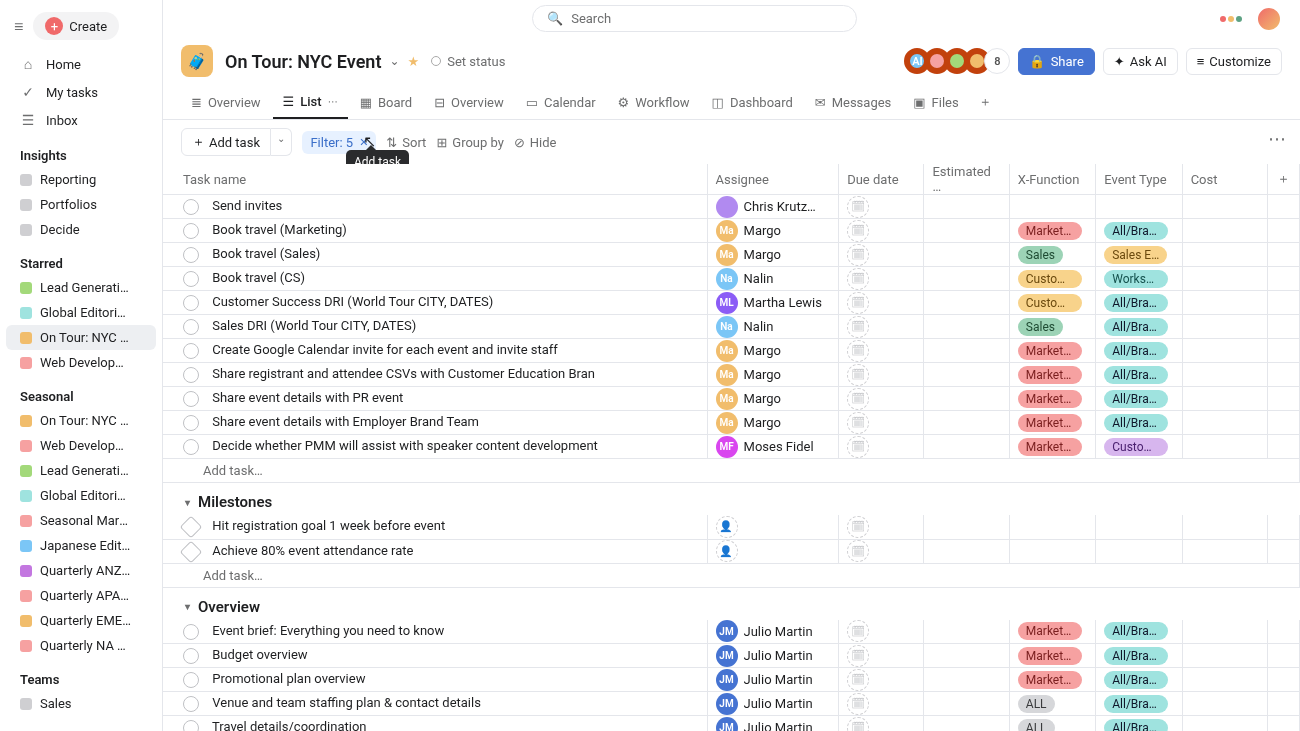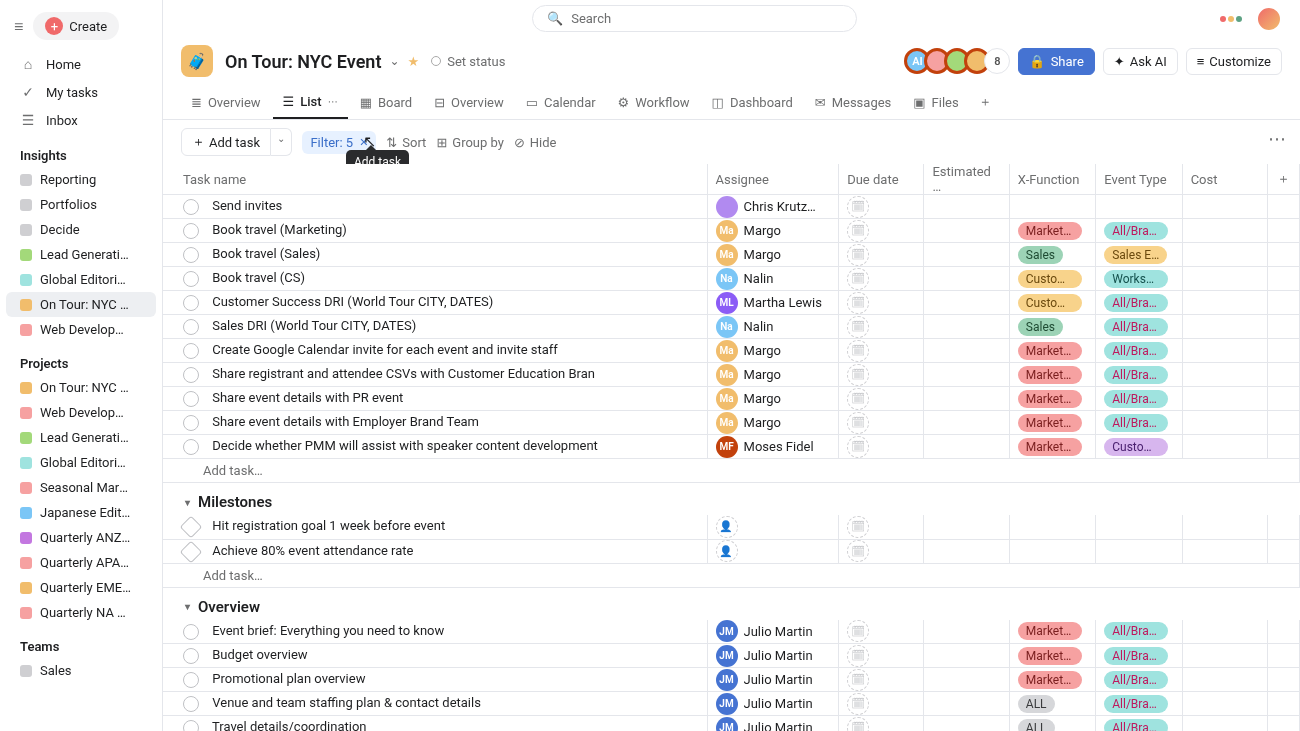--- a/index.html
+++ b/index.html
@@ -40,21 +40,21 @@
   .proj-header{display:flex;align-items:center;gap:12px;padding:8px 18px;}
   .proj-icon{width:32px;height:32px;border-radius:8px;background:#f1bd6c;display:flex;align-items:center;justify-content:center;font-size:16px;color:#7a5b19;}
   .proj-title{font-size:18px;font-weight:600;}
   .proj-title-ctl{display:flex;align-items:center;gap:8px;}
   .proj-title-ctl .chev{color:var(--muted);font-size:12px;cursor:pointer;}
   .star{color:#f1bd6c;cursor:pointer;}
   .status-btn{display:flex;align-items:center;gap:6px;color:var(--muted);cursor:pointer;}
   .status-btn .dot{width:10px;height:10px;border:1.5px solid #aaa;border-radius:50%;}
   .right-head{margin-left:auto;display:flex;align-items:center;gap:8px;}
   .avatar-stack{display:flex;}
-  .avatar-stack .av{width:26px;height:26px;border-radius:50%;border:3px solid #c2410c;margin-left:-6px;font-size:11px;color:#fff;display:flex;align-items:center;justify-content:center;font-weight:600;}
+  .avatar-stack .av{width:26px;height:26px;border-radius:50%;border:6px solid #c2410c;margin-left:-6px;font-size:11px;color:#fff;display:flex;align-items:center;justify-content:center;font-weight:600;}
   .btn{border:1px solid var(--border);border-radius:6px;padding:5px 10px;cursor:pointer;display:flex;align-items:center;gap:5px;background:#fff;}
   .btn.primary{background:#4573d2;color:#fff;border-color:#4573d2;}
 
   .tabs{display:flex;align-items:center;gap:2px;padding:0 18px;border-bottom:1px solid var(--border);}
   .tab{padding:8px 10px;color:var(--muted);cursor:pointer;display:flex;align-items:center;gap:6px;}
   .tab.active{color:var(--text);border-bottom:2px solid var(--text);font-weight:500;}
   .tab .ic{font-size:13px;}
   .tab-add{padding:8px;color:var(--muted);cursor:pointer;}
 
   .toolbar{display:flex;align-items:center;gap:10px;padding:8px 18px;position:relative;}
@@ -77,21 +77,21 @@
   td.taskname{padding-left:20px;white-space:nowrap;}
   .check{display:inline-flex;width:16px;height:16px;border:1.3px solid #bfc0c4;border-radius:50%;margin-right:10px;align-items:center;justify-content:center;font-size:9px;color:transparent;cursor:pointer;}
   .milestone .check{border-radius:3px;transform:rotate(45deg);}
   .mini-av{width:22px;height:22px;border-radius:50%;display:inline-flex;align-items:center;justify-content:center;font-size:10px;font-weight:600;color:#fff;margin-right:6px;}
   .cal-icon{width:22px;height:22px;border:1px dashed #cfcfd2;border-radius:50%;display:inline-flex;align-items:center;justify-content:center;color:#bfc0c4;font-size:11px;cursor:pointer;}
   .person-icon{width:22px;height:22px;border:1px dashed #cfcfd2;border-radius:50%;display:inline-flex;align-items:center;justify-content:center;color:#bfc0c4;font-size:11px;cursor:pointer;}
   .chip{display:inline-block;padding:2px 8px;border-radius:10px;font-size:12px;max-width:64px;overflow:hidden;text-overflow:ellipsis;white-space:nowrap;vertical-align:middle;}
   .c-marketing{background:#f6a1a1;color:#7a1f1f;}
   .c-sales{background:#9cd3b6;color:#1f4b33;}
   .c-cs{background:#f8d38b;color:#6b4a0e;}
-  .c-cyan{background:#9fe3df;color:#be185d;}
+  .c-cyan{background:#9fe3df;color:#0f172a;}
   .c-salesev{background:#f8d38b;color:#6b4a0e;}
   .c-workshop{background:#9fe3df;color:#15524e;}
   .c-purple{background:#d7b6ee;color:#4b2170;}
   .c-all{background:#d6d7da;color:#3a3b3d;}
   tr.section-row td{background:#fff;border-right:none;}
   .section-head{display:flex;align-items:center;gap:8px;padding:10px 0 4px 14px;font-weight:600;font-size:15px;}
   .section-head .tri{font-size:10px;color:#6d6e6f;cursor:pointer;}
   .add-task-row td{color:var(--muted);padding-left:40px;cursor:pointer;}
   .add-col{width:30px;text-align:center;color:var(--muted);cursor:pointer;}
   td.empty{}
@@ -133,41 +133,42 @@
       <div class="sb-proj ">
         <span class="sq" style="background:#cfcfd2"></span>
         <span class="lbl">Portfolios</span>
         <span class="chev">›</span>
       </div>
       <div class="sb-proj ">
         <span class="sq" style="background:#cfcfd2"></span>
         <span class="lbl">Decide</span>
         <span class="chev">›</span>
       </div>
+      <div class="sb-section">Starred</div>
       <div class="sb-proj ">
         <span class="sq" style="background:#a3d97a"></span>
         <span class="lbl">Lead Generation Ca…</span>
         <span class="chev">›</span>
       </div>
       <div class="sb-proj ">
         <span class="sq" style="background:#9fe3df"></span>
         <span class="lbl">Global Editorial Cal…</span>
         <span class="chev">›</span>
       </div>
       <div class="sb-proj active">
         <span class="sq" style="background:#f1bd6c"></span>
         <span class="lbl">On Tour: NYC Event</span>
         <span class="chev">›</span>
       </div>
       <div class="sb-proj ">
         <span class="sq" style="background:#f6a1a1"></span>
         <span class="lbl">Web Development Sprint…</span>
         <span class="chev">›</span>
       </div>
-      <div class="sb-section">Projects</div>
+      <div class="sb-section">Seasonal</div>
       <div class="sb-proj ">
         <span class="sq" style="background:#f1bd6c"></span>
         <span class="lbl">On Tour: NYC Event</span>
         <span class="chev">›</span>
       </div>
       <div class="sb-proj ">
         <span class="sq" style="background:#f6a1a1"></span>
         <span class="lbl">Web Development Sprint…</span>
         <span class="chev">›</span>
       </div>
@@ -545,21 +546,21 @@
     <td class="empty"></td>
     <td class="empty"></td>
   </tr>
           <tr class="">
     <td class="taskname">
       <span class="check">✓</span>
       <span>Decide whether PMM will assist with speaker content development</span>
     </td>
     <td>
               <div class="assignee-cell">
-                <span class="mini-av" style="background:#c2410c">MF</span>
+                <span class="mini-av" style="background:#d946ef">MF</span>
                 <span style="overflow:hidden;text-overflow:ellipsis">Moses Fidel</span>
               </div>
             </td>
     <td><span class="cal-icon">🗓</span></td>
     <td class="empty"></td>
     <td><span class="chip c-marketing">Marketing</span></td>
     <td><span class="chip c-purple">Custom…</span></td>
     <td class="empty"></td>
     <td class="empty"></td>
   </tr>

